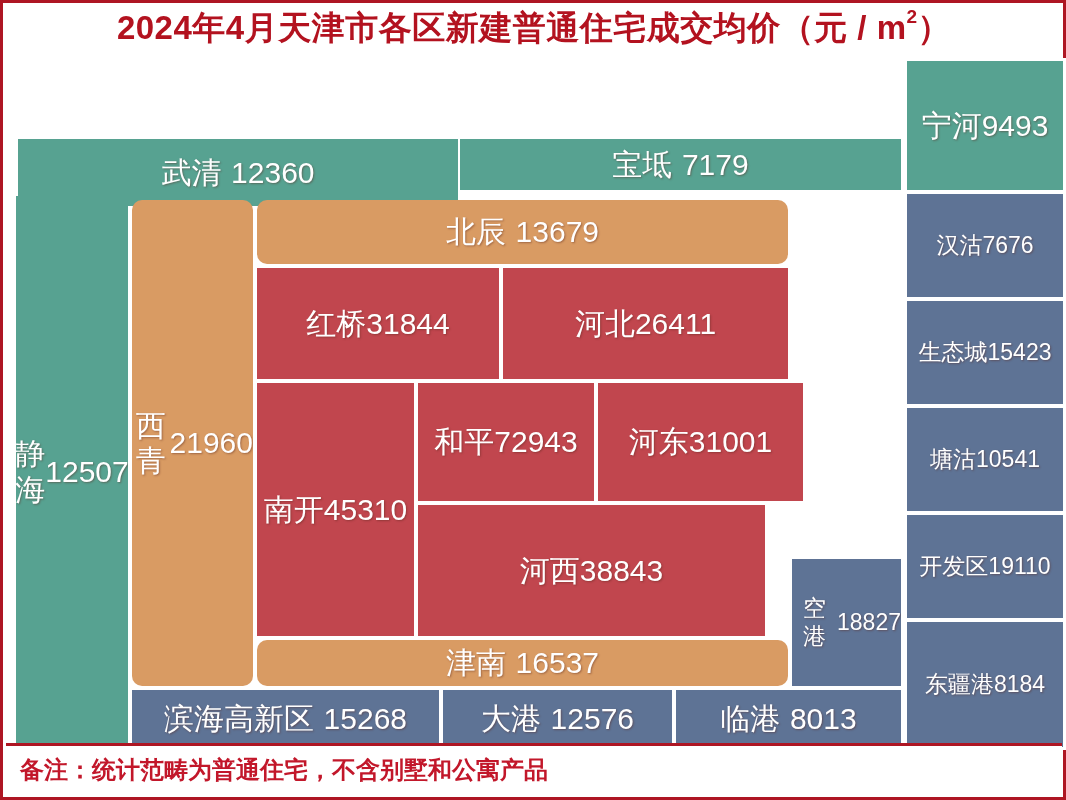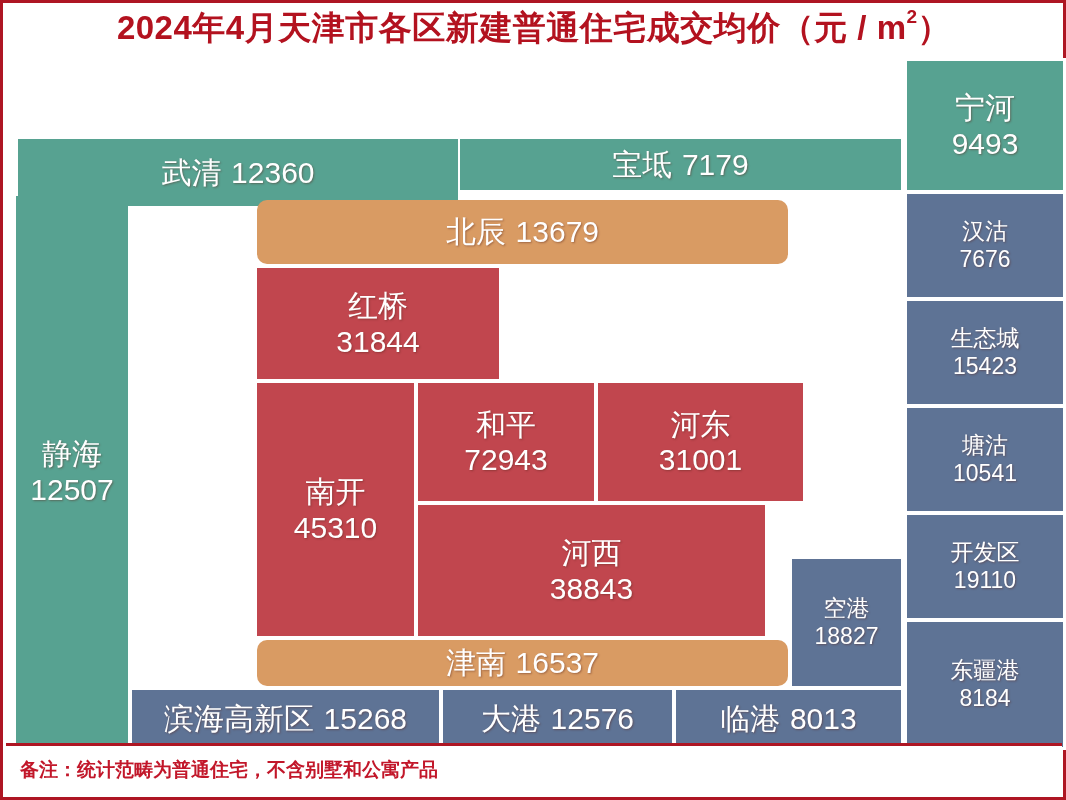--- a/index.html
+++ b/index.html
@@ -24,36 +24,36 @@
     font-size:33px;font-weight:bold;letter-spacing:.5px;
     white-space:nowrap;
     background:#ffffff;
   }
   #title sup{font-size:19px;vertical-align:super;}
   
   #note{
     position:absolute;left:3px;bottom:3px;width:1056px;height:48px;
     display:flex;align-items:center;
     padding-left:14px;box-sizing:border-box;
-    color:#C2172A;font-size:19px;font-weight:bold;
+    color:#C2172A;font-size:24px;font-weight:bold;
     background:#ffffff;white-space:nowrap;
   }
   #note-divider{
     position:absolute;left:3px;bottom:51px;width:1056px;height:3px;
     background:#AE1623;
   }
   
   #map{
     position:absolute;left:3px;top:55px;width:1060px;height:692px;
     background:#ffffff;
   }
   .tile{
     position:absolute;
     box-sizing:border-box;
-    display:flex;flex-direction:column;
+    display:flex;
     align-items:center;justify-content:center;
     color:#ffffff;
     text-align:center;
     text-shadow:1px 1px 2px rgba(90,40,30,.45);
     overflow:hidden;
     line-height:1.18;
   }
   .tile .nm{display:block;}
   .tile .vl{display:block;}
   .tile.inline{flex-direction:row;}
@@ -103,31 +103,39 @@
     <div class="tile c-green f30" style="left:901px;top:3px;width:156px;height:129px;">
       <span class="nm">宁河</span>
       <span class="vl">9493</span>
     </div>
 
     <div class="tile c-green f30" style="left:10px;top:138px;width:112px;height:551px;">
       <span class="nm">静海</span>
       <span class="vl">12507</span>
     </div>
 
+    <div class="tile c-orange f30" style="left:126px;top:142px;width:121px;height:486px;">
+      <span class="nm">西青</span>
+      <span class="vl">21960</span>
+    </div>
 
     <div class="tile c-orange f30 inline" style="left:251px;top:142px;width:531px;height:64px;">
       <span class="nm">北辰</span>
       <span class="vl">13679</span>
     </div>
 
     <div class="tile c-red f30" style="left:251px;top:210px;width:242px;height:111px;">
       <span class="nm">红桥</span>
       <span class="vl">31844</span>
     </div>
 
+    <div class="tile c-red f30" style="left:497px;top:210px;width:285px;height:111px;">
+      <span class="nm">河北</span>
+      <span class="vl">26411</span>
+    </div>
 
     <div class="tile c-red f30" style="left:251px;top:325px;width:157px;height:253px;">
       <span class="nm">南开</span>
       <span class="vl">45310</span>
     </div>
 
     <div class="tile c-red f30" style="left:412px;top:325px;width:176px;height:118px;">
       <span class="nm">和平</span>
       <span class="vl">72943</span>
     </div>

